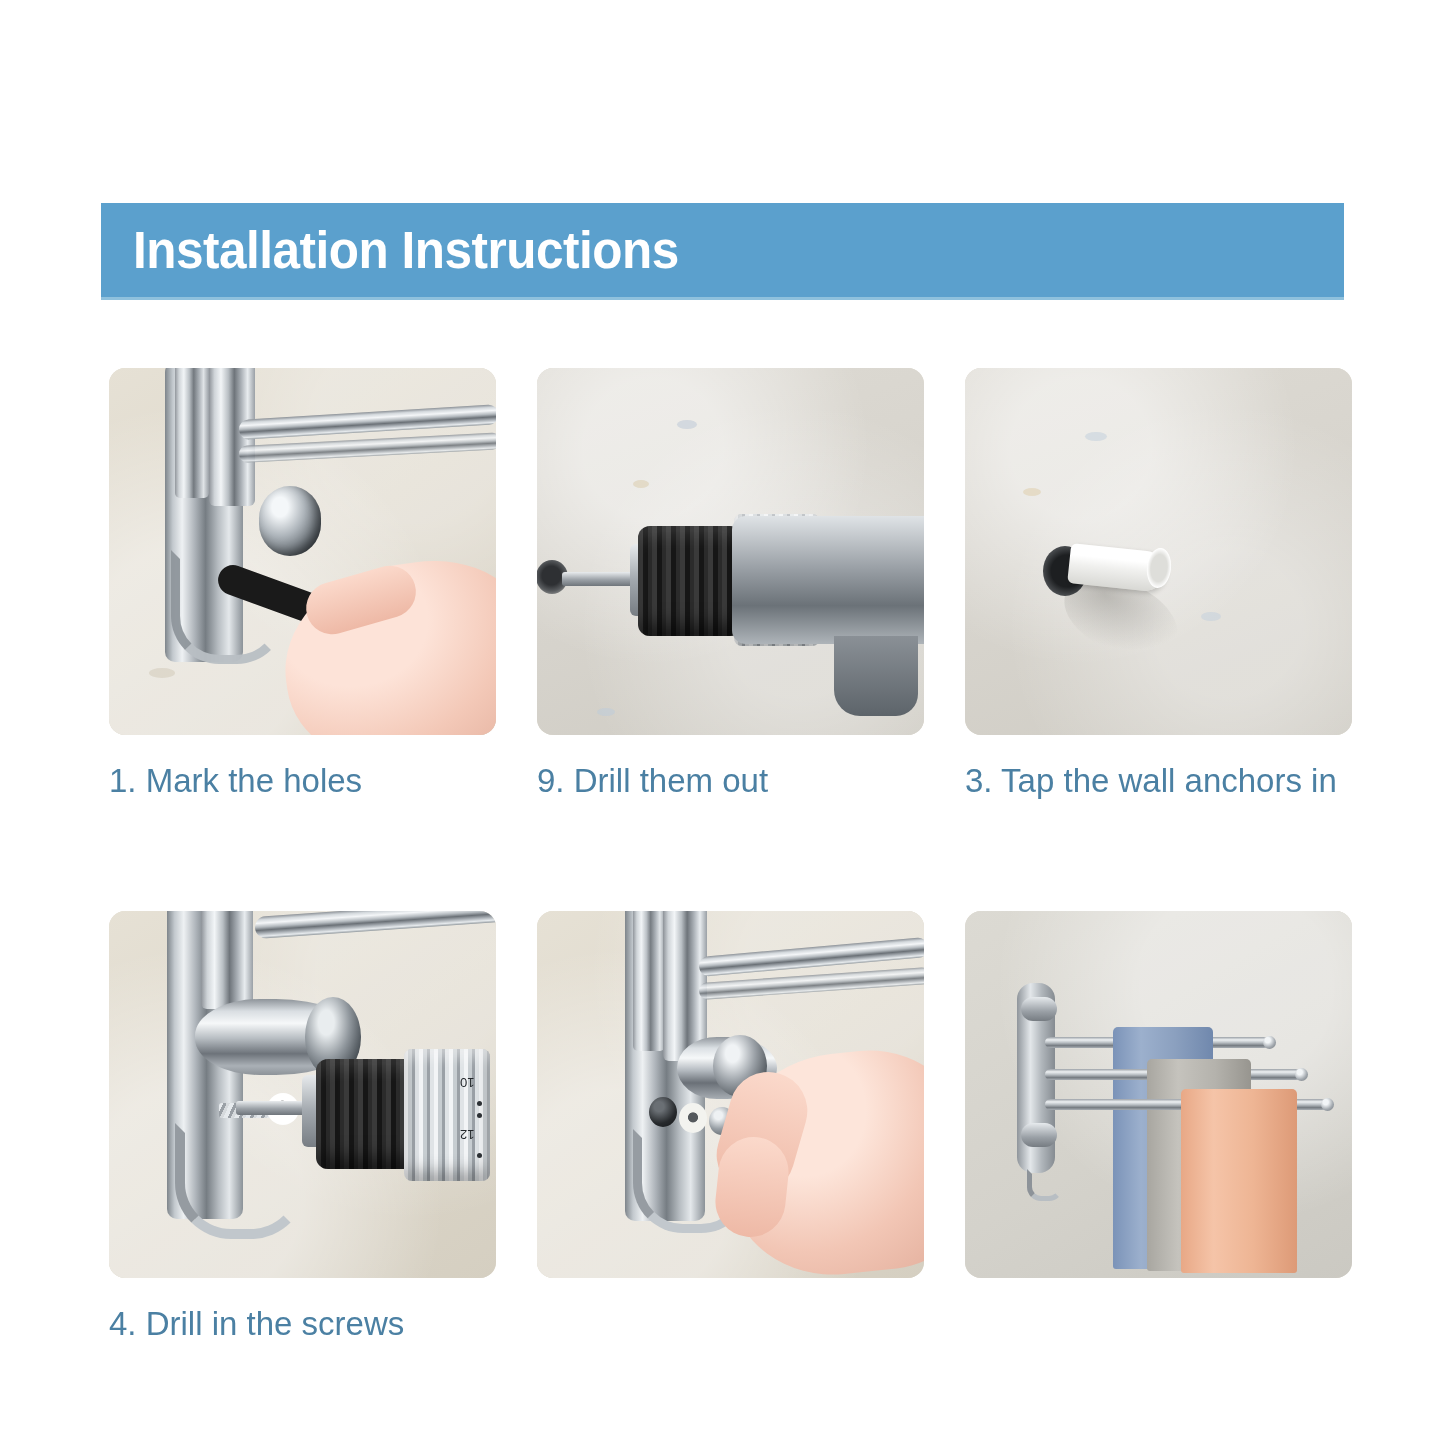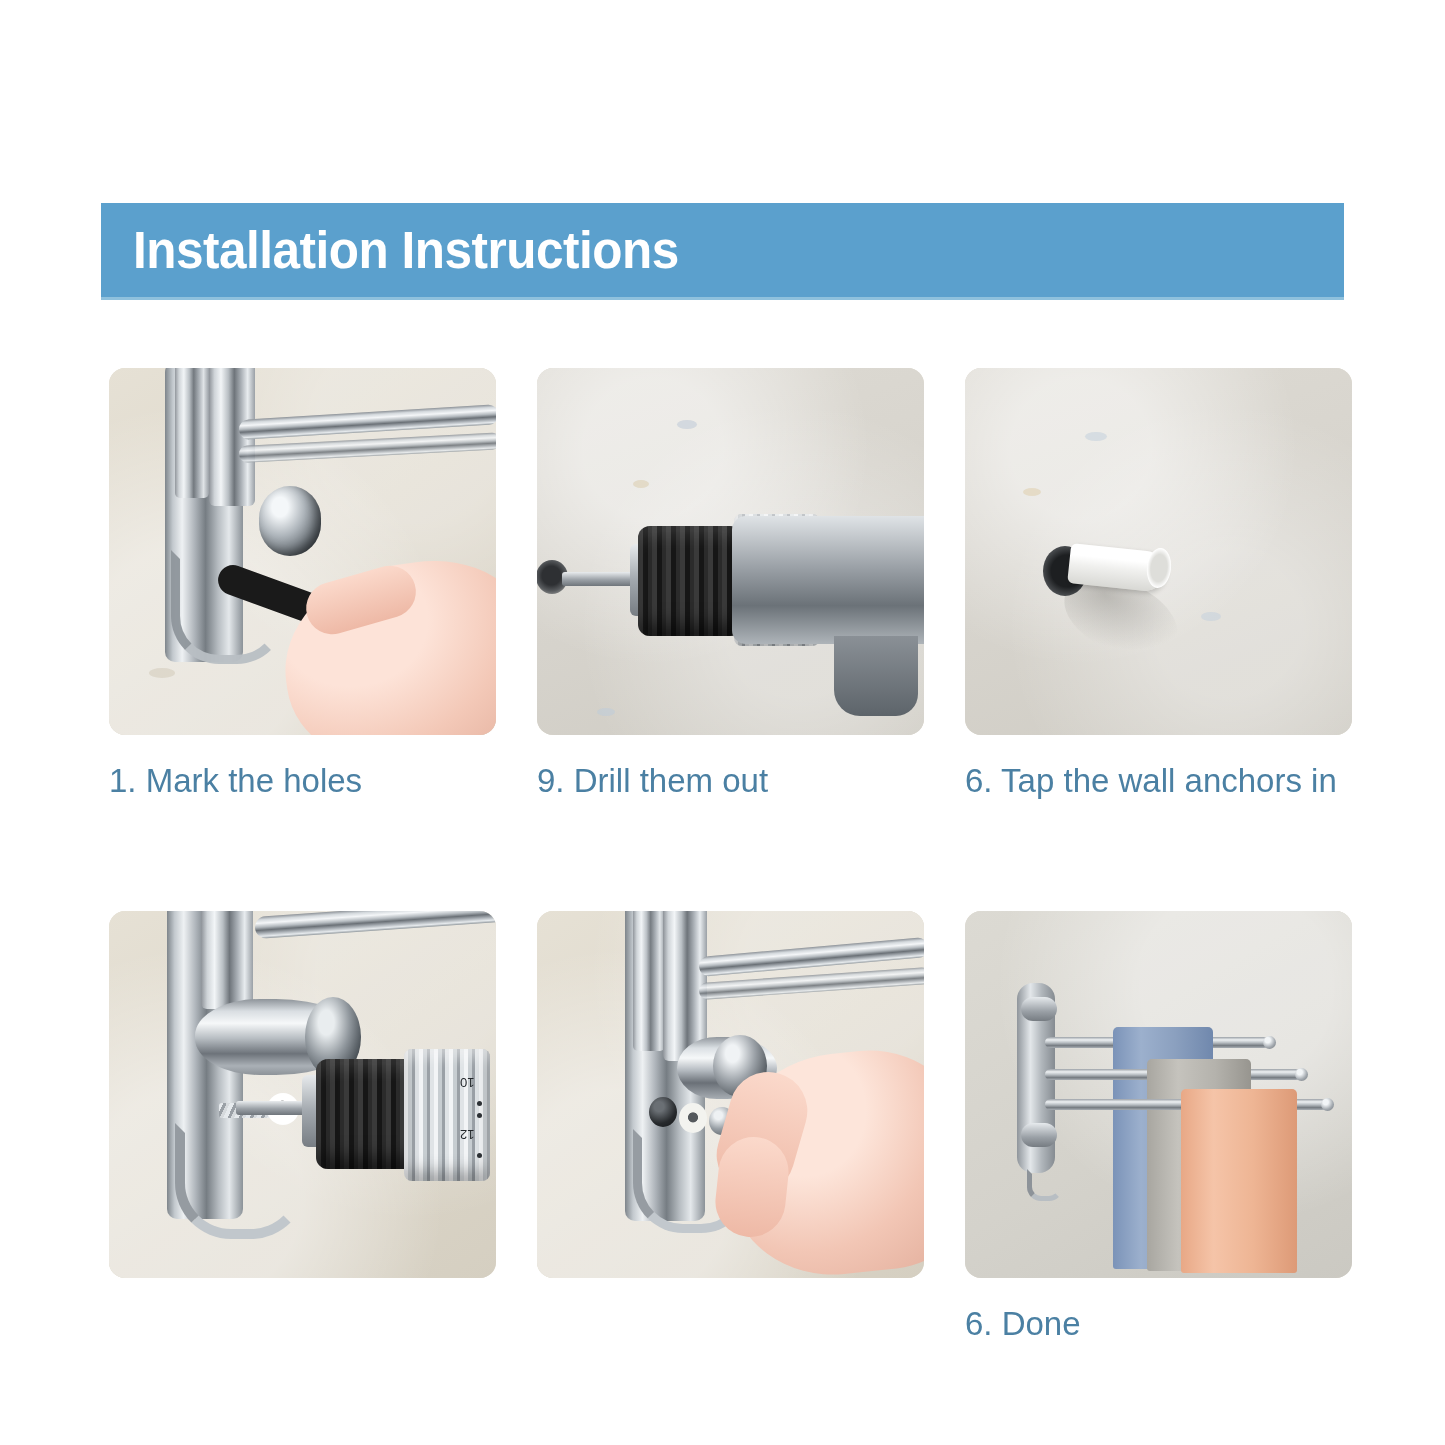--- a/index.html
+++ b/index.html
@@ -512,21 +512,21 @@
       <div class="photo">
         <div class="wall-grey"></div>
         <div class="speck" style="left:120px;top:64px;width:22px;height:9px;background:#c0cddc;"></div>
         <div class="speck" style="left:58px;top:120px;width:18px;height:8px;background:#ddcba6;"></div>
         <div class="speck" style="left:236px;top:244px;width:20px;height:9px;background:#c2cfde;"></div>
         <div class="anchor-shadow"></div>
         <div class="anchor-hole"></div>
         <div class="anchor-plug"></div>
         <div class="anchor-plug-end"></div>
       </div>
-      <div class="caption">6. Tap the wall anchors in</div>
+      <div class="caption">3. Tap the wall anchors in</div>
     </div>
 
   </div>
 
   <div class="step-row row-2">
 
     <div class="step-cell">
       <div class="photo">
         <div class="wall-beige"></div>
         <div class="p4-plate chrome-plate"></div>
@@ -541,20 +541,21 @@
         <div class="drill-chuck-ring" style="right:168px;top:164px;"></div>
         <div class="drill-chuck" style="right:76px;top:148px;"></div>
         <div class="drill-collar" style="right:6px;top:138px;">
           <span class="num" style="top:26px;">10</span>
           <span class="tick" style="top:52px;"></span>
           <span class="tick" style="top:64px;"></span>
           <span class="num" style="top:78px;">12</span>
           <span class="tick" style="top:104px;"></span>
         </div>
       </div>
+      <div class="caption">4. Drill in the screws</div>
     </div>
 
     <div class="step-cell">
       <div class="photo">
         <div class="wall-beige"></div>
         <div class="p5-plate chrome-plate"></div>
         <div class="p5-post2 chrome-v"></div>
         <div class="p5-post chrome-v"></div>
         <div class="p5-bar chrome-h"></div>
         <div class="p5-bar2 chrome-h"></div>
@@ -583,17 +584,16 @@
         <div class="towel towel-blue" style="left:148px;top:116px;width:100px;height:242px;"></div>
 
         <div class="p6-arm" style="left:80px;top:158px;width:256px;"></div>
         <div class="p6-armcap" style="left:330px;top:157px;"></div>
         <div class="towel towel-grey" style="left:182px;top:148px;width:104px;height:212px;"></div>
 
         <div class="p6-arm" style="left:80px;top:188px;width:282px;"></div>
         <div class="p6-armcap" style="left:356px;top:187px;"></div>
         <div class="towel towel-peach" style="left:216px;top:178px;width:116px;height:184px;"></div>
       </div>
-      <div class="caption">6. Done</div>
     </div>
 
   </div>
 </div>
 
 </body></html>

